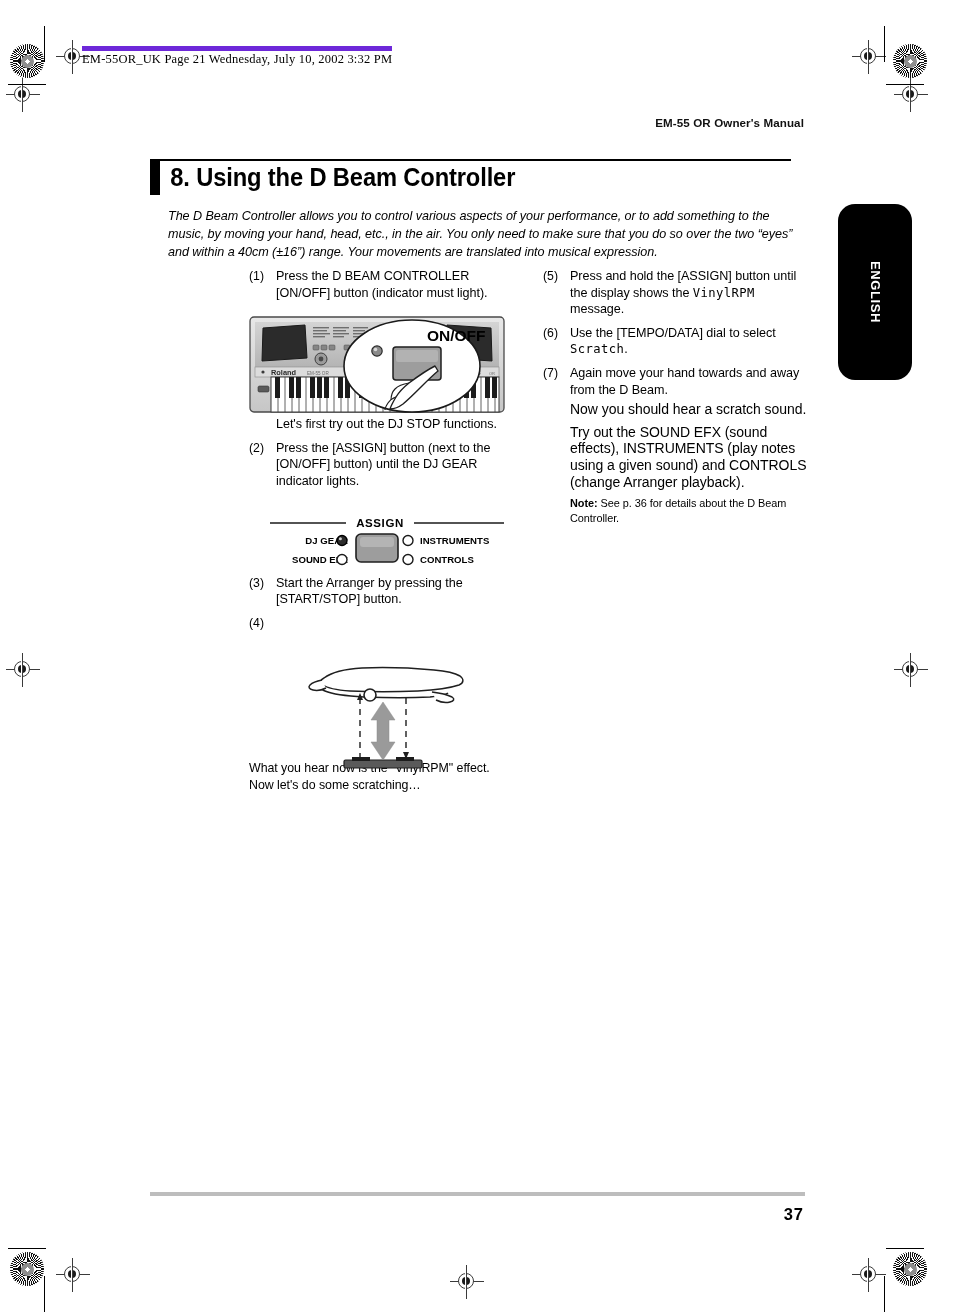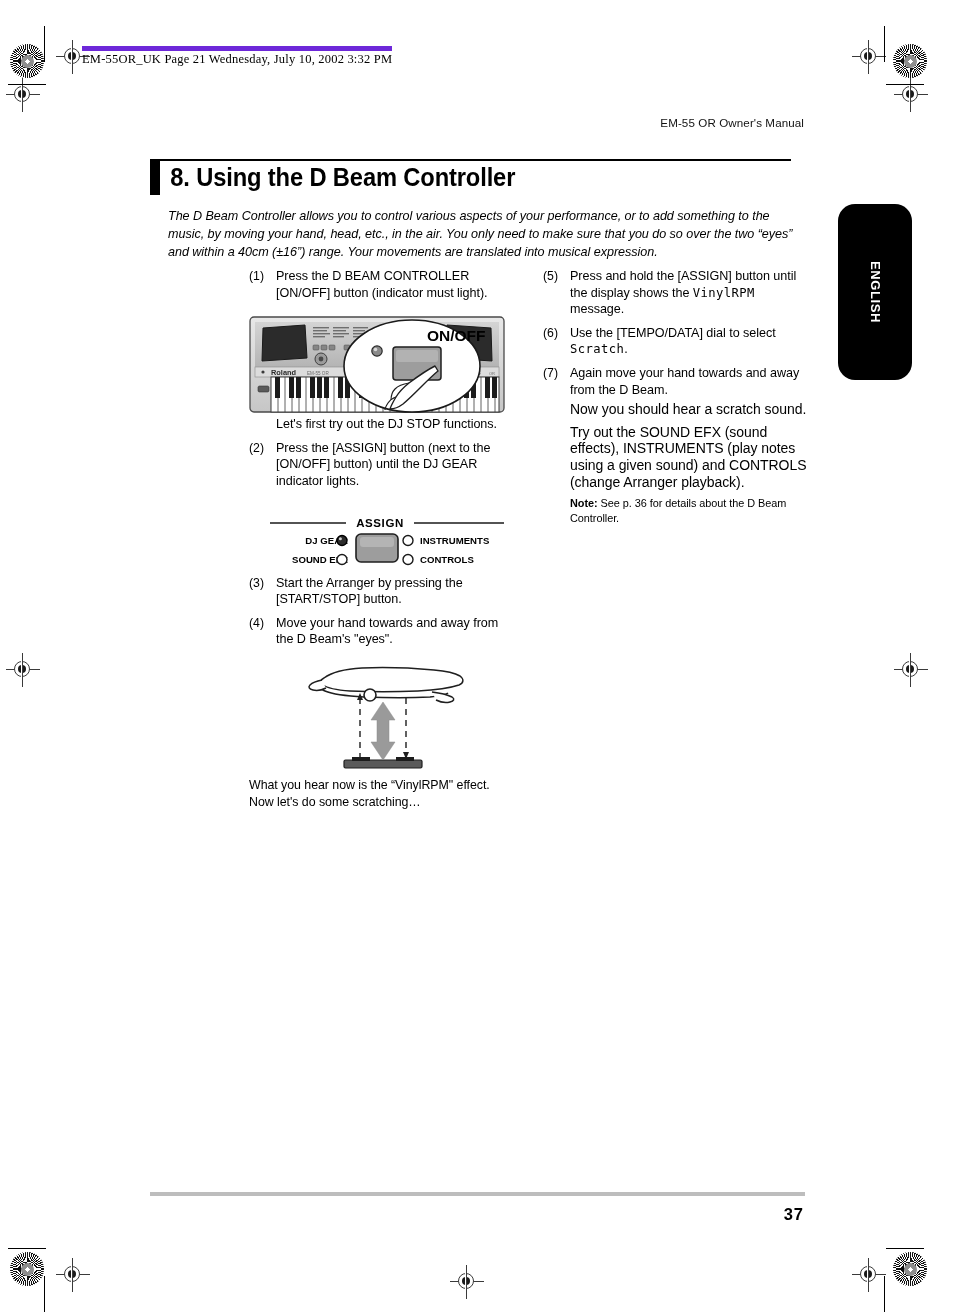--- a/index.html
+++ b/index.html
@@ -92,21 +92,21 @@
     border-top: 5px solid #6d28d9;
     display: inline-block;
     padding-top: 1px;
   }
 
   .running-head {
     position: absolute;
     right: 150px;
     top: 116px;
     font-size: 11.6px;
-    font-weight: 400;
+    font-weight: 700;
     letter-spacing: .1px;
     color: #111;
   }
 
   .title-rule {
     position: absolute;
     left: 150px;
     top: 159px;
     width: 641px;
     height: 2.2px;
@@ -356,21 +356,20 @@
 
   <div style="height:78px"></div>
 
   <div class="step">
     <span class="num">(3)</span>
     <span class="body">Start the Arranger by pressing the [START/STOP] button.</span>
   </div>
 
   <div class="step">
     <span class="num">(4)</span>
-    <span class="body">Move your hand towards and away from the D Beam's "eyes".</span>
   </div>
 
   <div style="height:122px"></div>
 
   <div class="caption">What you hear now is the “VinylRPM" effect. Now let's do some scratching…</div>
 </div>
 
 <div class="fig-keyboard">
   <svg viewBox="0 0 256 100" width="256" height="100">
     <defs>

